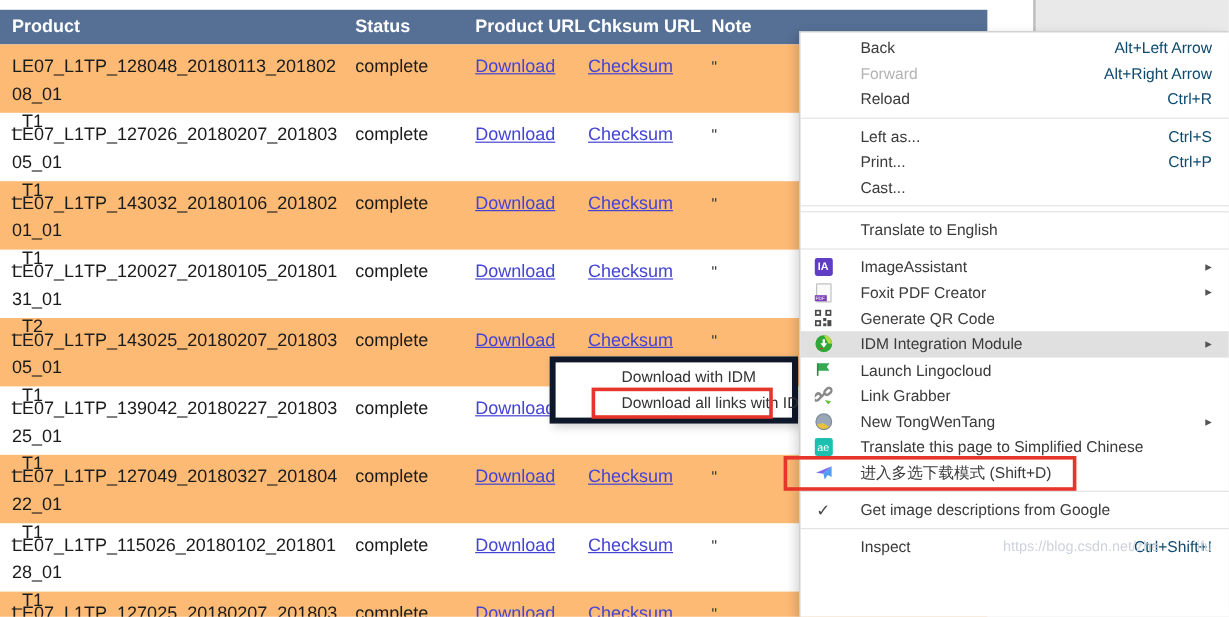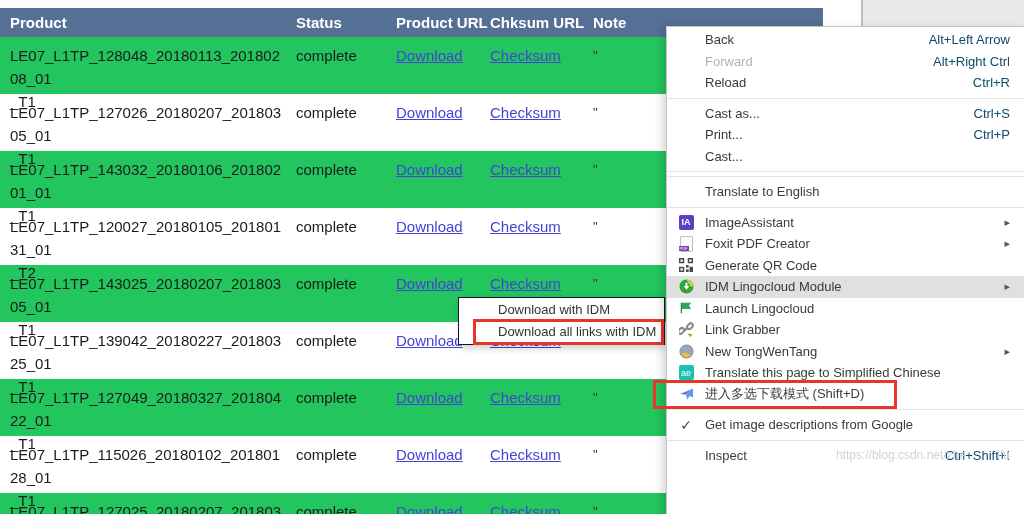--- a/index.html
+++ b/index.html
@@ -4,45 +4,45 @@
 <style>
   html,body{margin:0;padding:0}
   body{position:relative;width:1024px;height:514px;overflow:hidden;background:#fff;
        font-family:"Liberation Sans",sans-serif;}
 
   
   .table-wrap{position:absolute;left:0;top:8px;width:823px;height:506px;overflow:hidden}
   .thead,.trow{display:grid;grid-template-columns:286px 100px 94px 103px 1fr;padding-left:10px;box-sizing:border-box}
   .thead{background:#556f95;color:#fff;font-weight:bold;font-size:15px;height:29px;align-items:center}
   .trow{height:57px;font-size:15px;color:#1b1b1b;padding-top:7px}
-  .trow.alt{background:#22c55e}
+  .trow.alt{background:#fdba74}
   .cell{line-height:23px}
   .pid{word-break:break-all;padding-right:14px}
   .tlink{color:#4444d4;text-decoration:underline;cursor:pointer}
   .note-q{font-size:13px;color:#333}
 
   
   .strip{position:absolute;left:861px;top:0;width:163px;height:26px;background:#e9e9e9;border-left:2px solid #bdbdbd}
 
   
   .menu{position:absolute;left:666px;top:26px;width:358px;height:489px;background:#fff;
         border:1px solid #c6c6c6;border-right:none;box-shadow:-3px 3px 9px rgba(0,0,0,.18);
         padding-top:2px;box-sizing:border-box;font-size:13px;color:#3a3a3a;z-index:3}
   .mitem{display:flex;align-items:center;height:21.5px;padding:0 14px 0 8px;position:relative;cursor:default;white-space:nowrap}
   .mitem.hl{background:#e0e0e0}
   .mitem.dis .mlabel{color:#b3b3b3}
   .mlabel{overflow:hidden}
   .mshort{margin-left:auto;color:#0c4a6e}
   .marrow{margin-left:auto;color:#555;font-size:11px}
   .msep{height:1px;background:#e3e3e3;margin:4px 0}
-  .islot{width:22px;margin-right:8px;display:flex;justify-content:center;align-items:center;flex:none}
-
-  
-  .submenu{position:absolute;left:458px;top:297px;width:207px;background:#fff;border:1px solid #0f172a;
-           box-shadow:3px 3px 8px rgba(0,0,0,.2);padding:1px 0;z-index:2;font-size:13px;color:#333;box-sizing:border-box}
+  .islot{width:22px;margin-right:20px;display:flex;justify-content:center;align-items:center;flex:none}
+
+  
+  .submenu{position:absolute;left:458px;top:297px;width:207px;background:#fff;border:5px solid #0f172a;
+           box-shadow:3px 3px 8px rgba(0,0,0,.2);padding:1px 16px;z-index:2;font-size:13px;color:#333;box-sizing:border-box}
   .smitem{height:22px;line-height:22px;padding-left:39px;position:relative;white-space:nowrap}
 
   
   .redbox{position:absolute;border:3px solid #e8352b;z-index:6;pointer-events:none}
   .rb1{left:14px;right:0;top:-2px;height:20px}
   .rb2{left:-14px;top:-4px;width:238px;height:23px}
 
   
   .wm{position:absolute;color:#ccd3de;font-size:12px;top:3px;pointer-events:none}
   .wm1{right:58px}.wm2{right:14px}
@@ -170,31 +170,31 @@
 
 <div class="menu" id="menu">
     <div class="mitem">
       <span class="islot"></span>
       <span class="mlabel">Back</span>
       <span class="mshort">Alt+Left Arrow</span>
     </div>
     <div class="mitem dis">
       <span class="islot"></span>
       <span class="mlabel">Forward</span>
-      <span class="mshort">Alt+Right Ctrl</span>
+      <span class="mshort">Alt+Right Arrow</span>
     </div>
     <div class="mitem">
       <span class="islot"></span>
       <span class="mlabel">Reload</span>
       <span class="mshort">Ctrl+R</span>
     </div>
     <div class="msep"></div>
     <div class="mitem">
       <span class="islot"></span>
-      <span class="mlabel">Cast as...</span>
+      <span class="mlabel">Left as...</span>
       <span class="mshort">Ctrl+S</span>
     </div>
     <div class="mitem">
       <span class="islot"></span>
       <span class="mlabel">Print...</span>
       <span class="mshort">Ctrl+P</span>
     </div>
     <div class="mitem">
       <span class="islot"></span>
       <span class="mlabel">Cast...</span>
@@ -242,21 +242,21 @@
       <span class="islot">
         <span class="ic ic-idm">
           <svg viewBox="0 0 16 16" width="15" height="15">
             <circle cx="8" cy="8" r="7.5" fill="#2fa838"></circle>
             <path d="M8 .5a7.5 7.5 0 0 1 7.5 7.5l-3.5-.2z" fill="#b8d944"></path>
             <path d="M5 7.5h2V4h2v3.5h2L8 11.5z" fill="#fff"></path>
             <path d="M3.5 12.5l3-1.5 1 1.8z" fill="#d8372c"></path>
           </svg>
         </span>
       </span>
-      <span class="mlabel">IDM Lingocloud Module</span>
+      <span class="mlabel">IDM Integration Module</span>
       <span class="marrow">▸</span>
     </div>
     <div class="mitem">
       <span class="islot">
         <span class="ic ic-flag">
           <svg viewBox="0 0 16 16" width="14" height="14">
             <path d="M3 2h11l-2.6 3.5L14 9H3z" fill="#34a853"></path>
             <rect x="2" y="2" width="1.5" height="12" fill="#2c8c46"></rect>
           </svg>
         </span>

